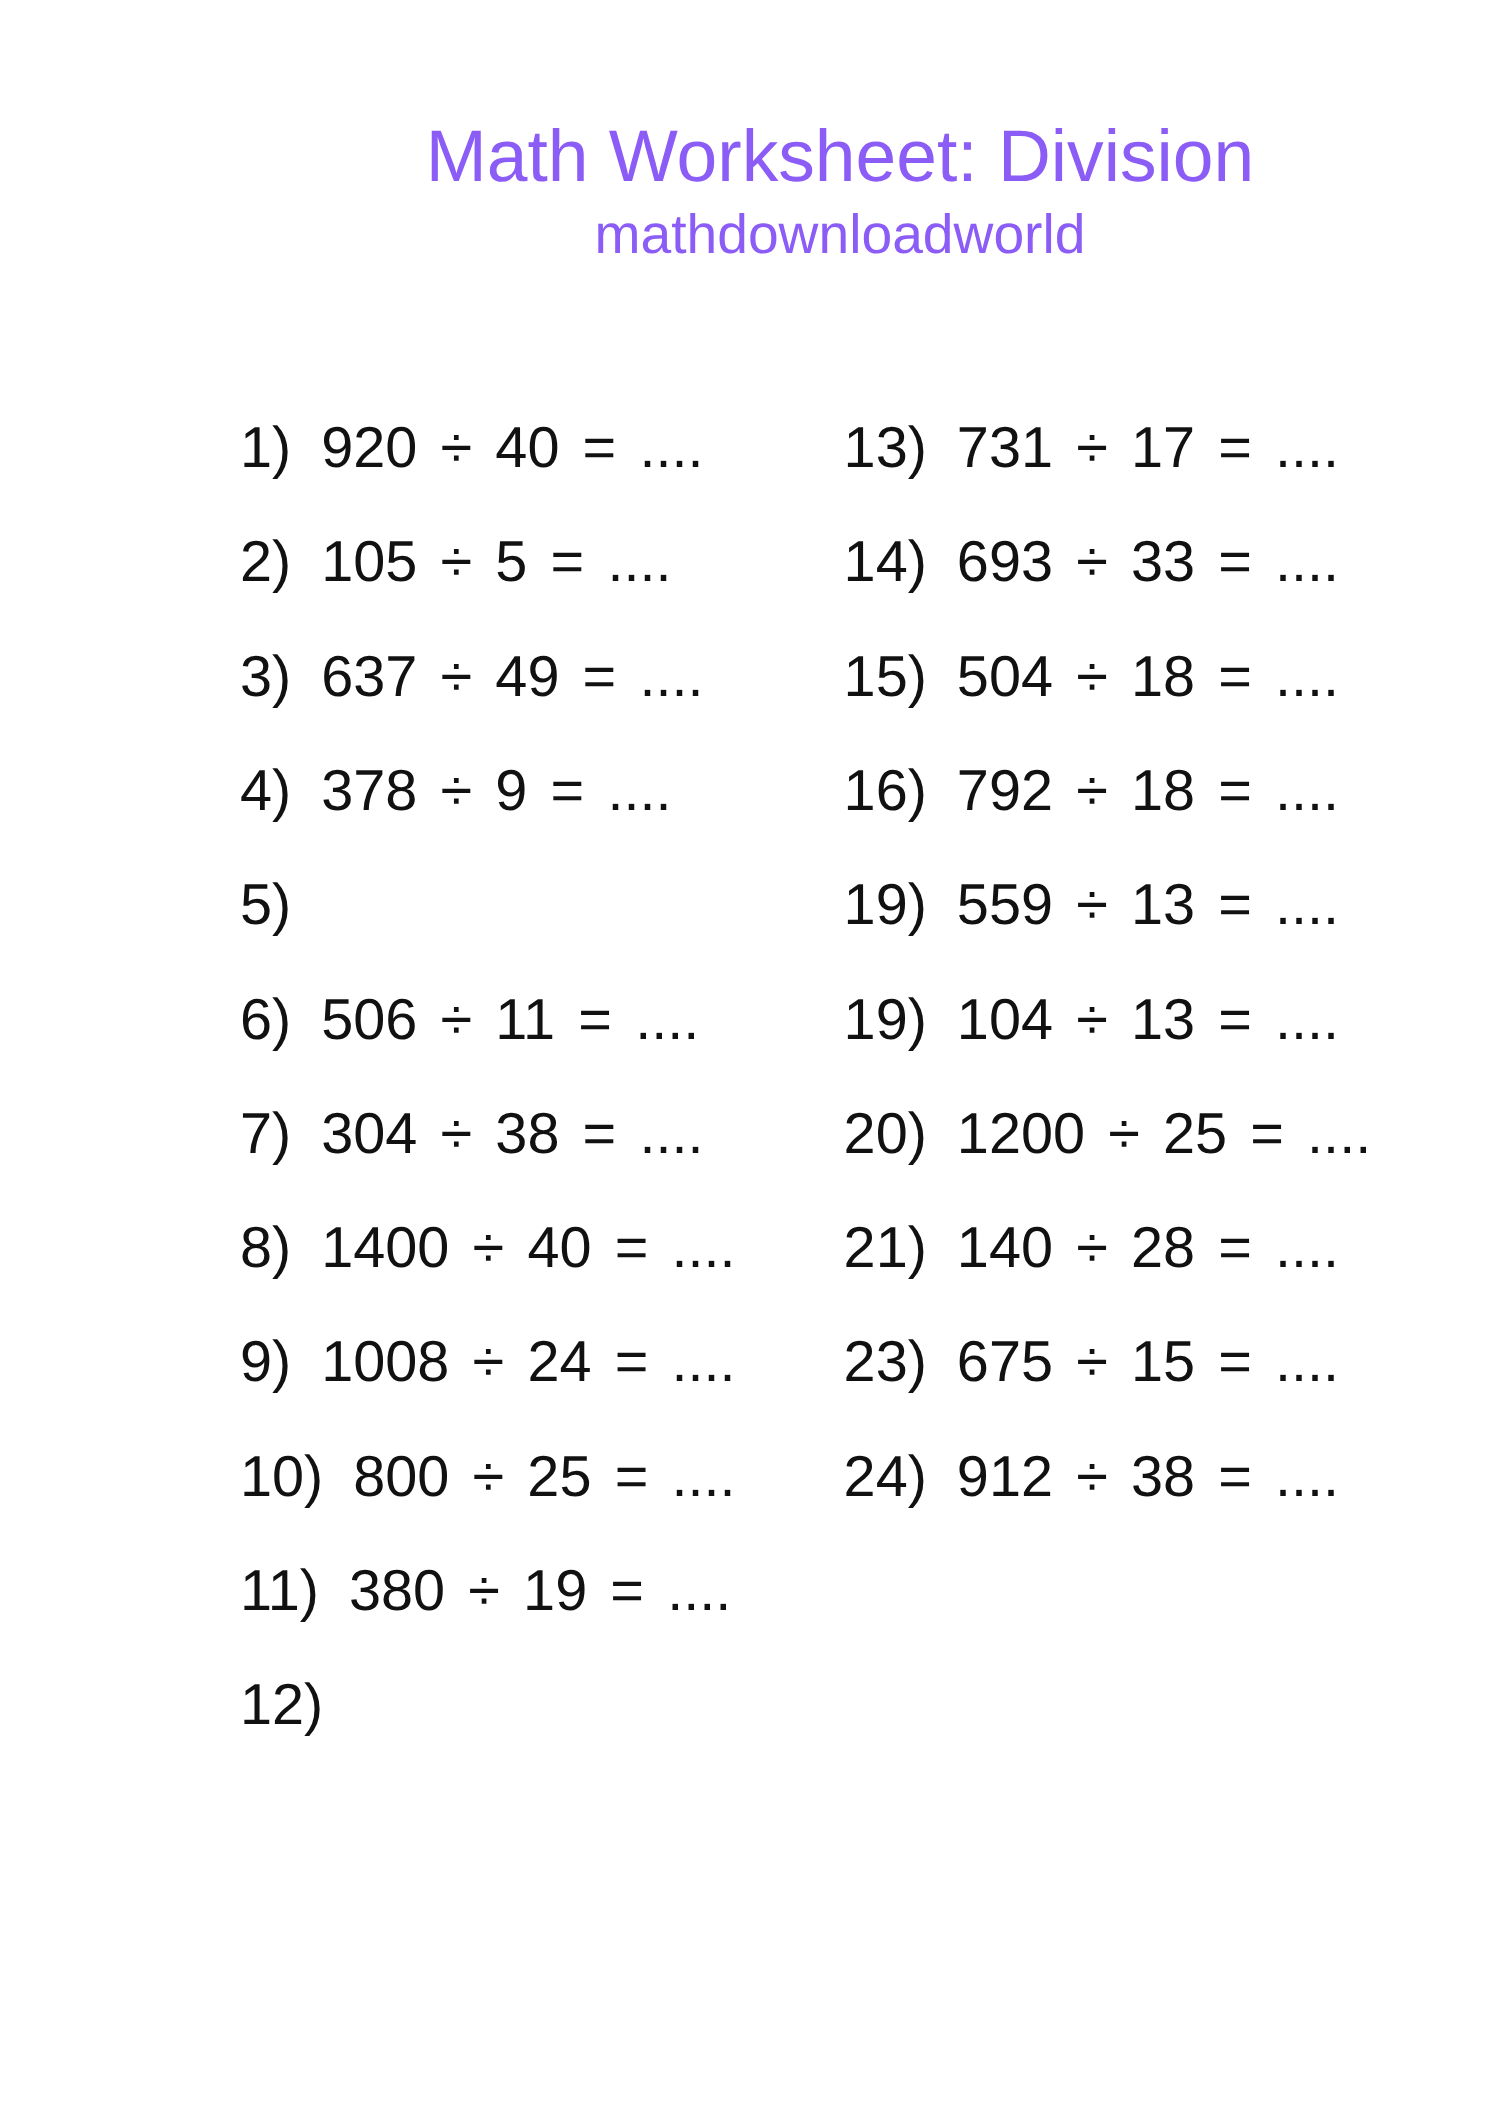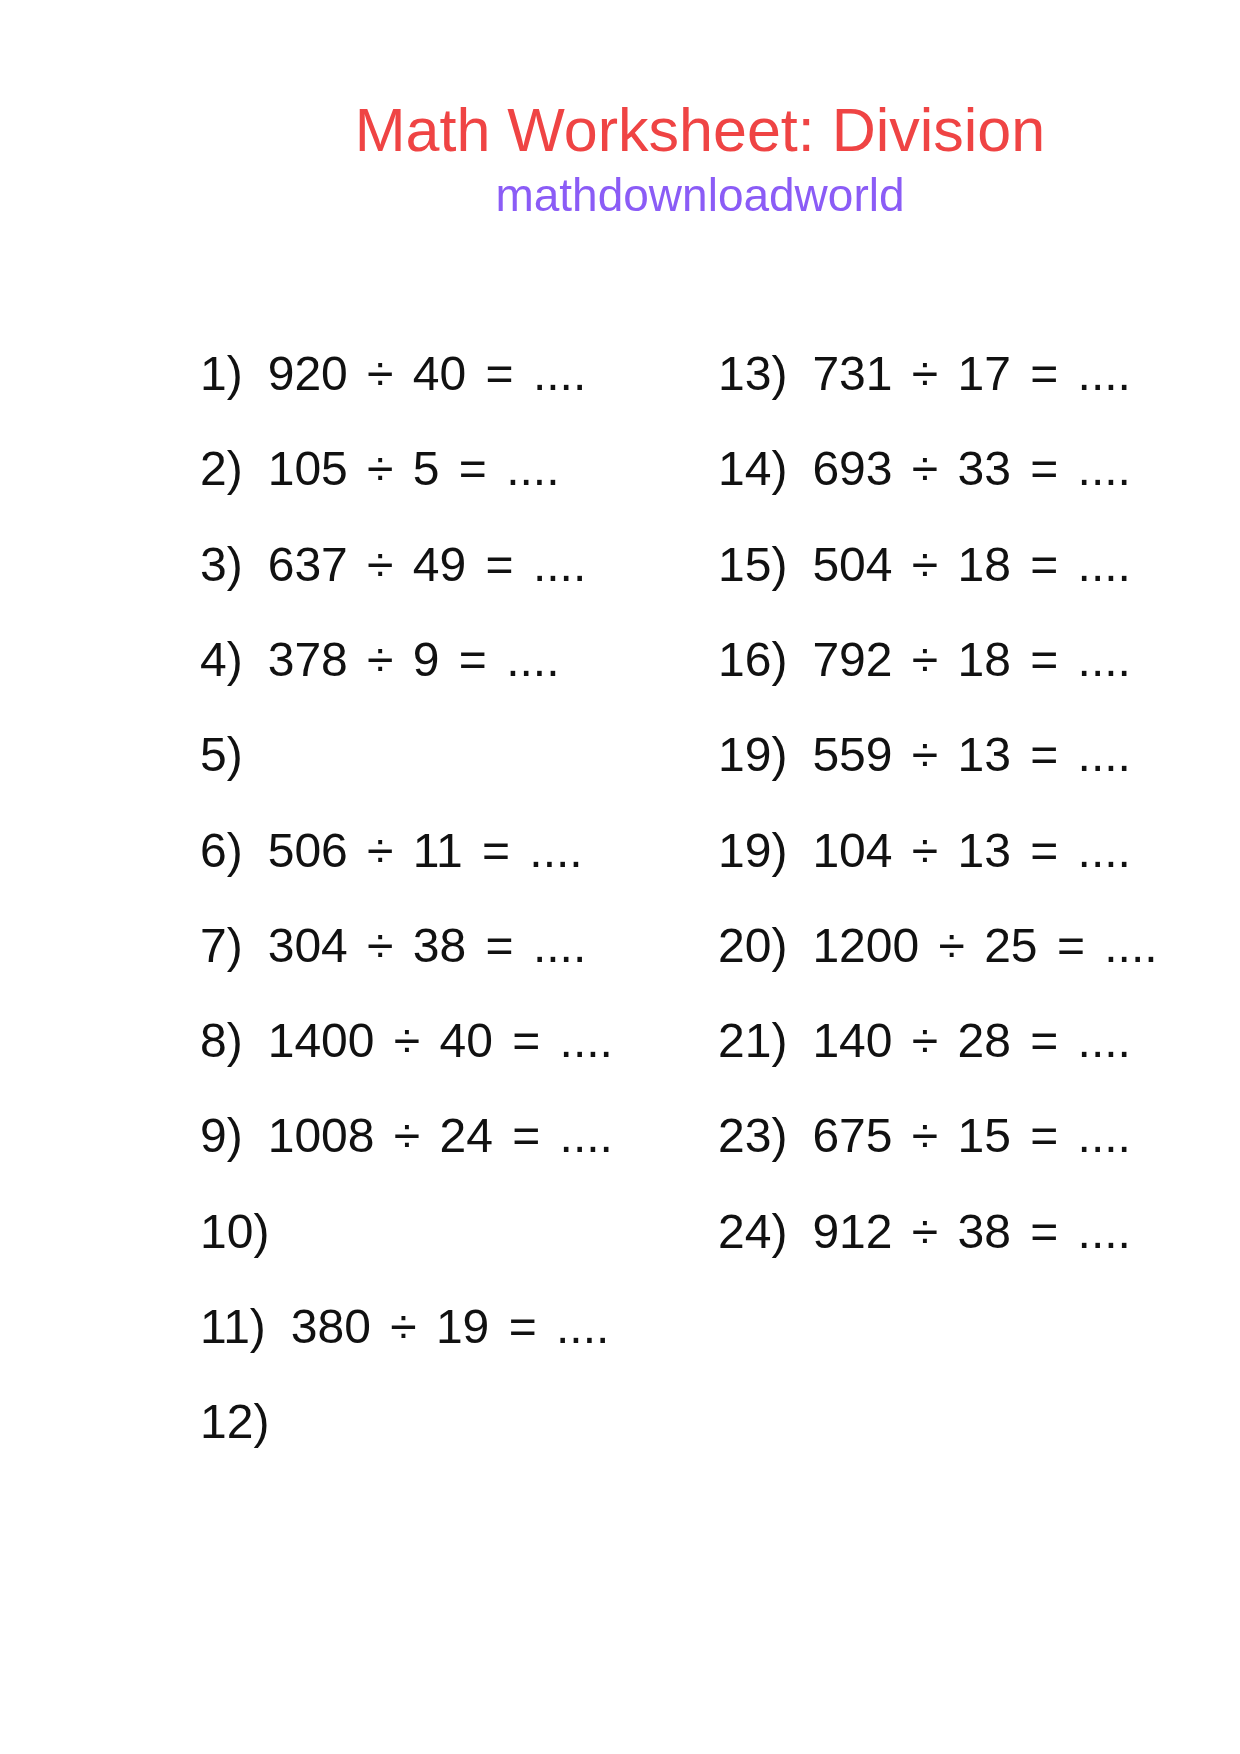--- a/index.html
+++ b/index.html
@@ -22,36 +22,36 @@
     top: 0;
     width: 1080px;
     text-align: center;
   }
   .title {
     margin: 0;
     padding-top: 98px;
     font-size: 61px;
     font-weight: 400;
     line-height: 1.05;
-    color: #ef4444;
+    color: #8b5cf6;
     white-space: nowrap;
   }
   .subtitle {
     margin-top: 10px;
     font-size: 46px;
     line-height: 1;
     color: #8b5cf6;
     white-space: nowrap;
   }
   .col {
     position: absolute;
     top: 326px;
   }
   .col-left  { left: 200px; }
-  .col-right { left: 718px; }
+  .col-right { left: 703px; }
   .problem {
     height: 95.3px;
     display: flex;
     align-items: center;
     font-size: 48px;
     line-height: 1.15;
     white-space: nowrap;
     word-spacing: 6px;
     color: #111111;
   }
@@ -100,20 +100,21 @@
     <div class="problem">
       <span class="num">8)</span>
       <span class="expr">1400 ÷ 40 = ....</span>
     </div>
     <div class="problem">
       <span class="num">9)</span>
       <span class="expr">1008 ÷ 24 = ....</span>
     </div>
     <div class="problem">
       <span class="num">10)</span>
+      <span class="expr">800 ÷ 25 = ....</span>
     </div>
     <div class="problem">
       <span class="num">11)</span>
       <span class="expr">380 ÷ 19 = ....</span>
     </div>
     <div class="problem">
       <span class="num">12)</span>
     </div>
   </section>
 

